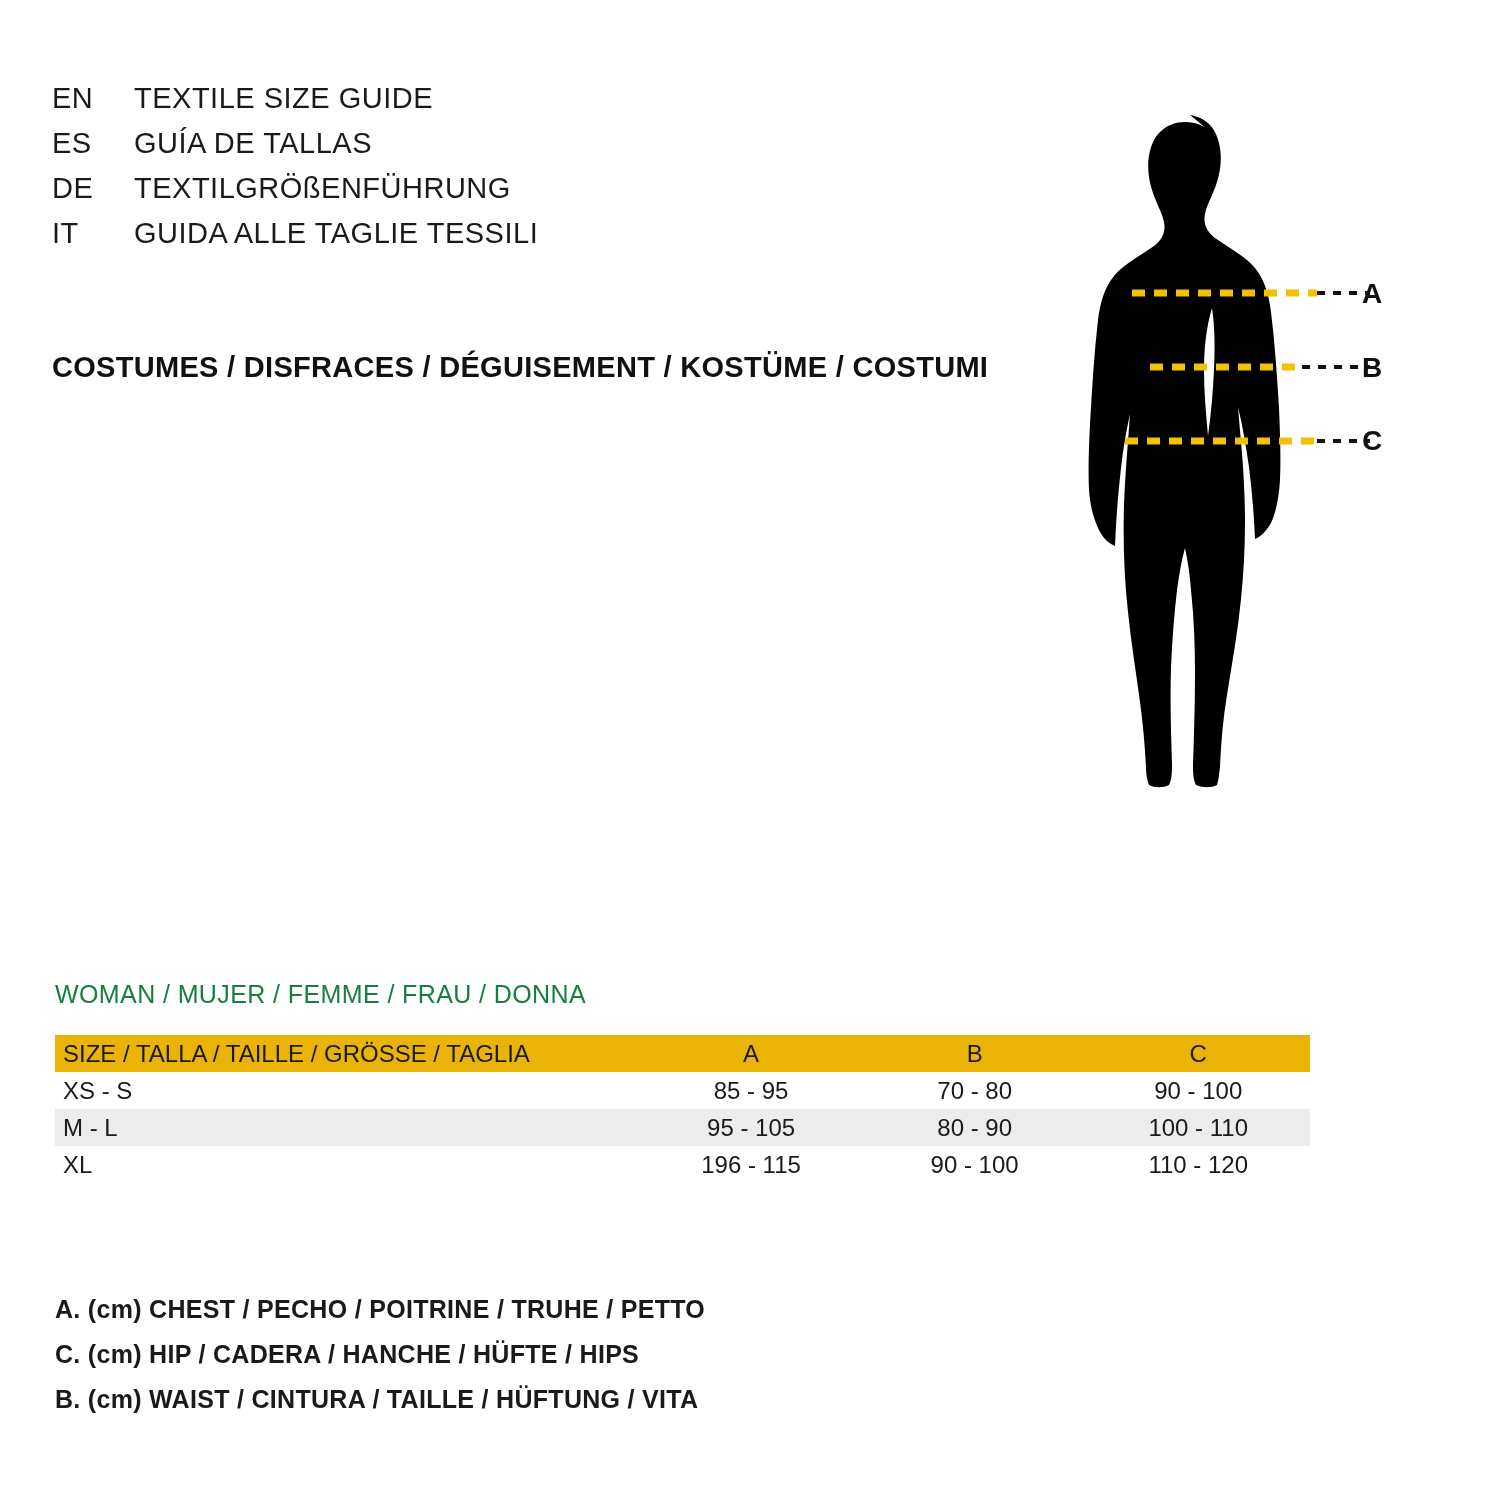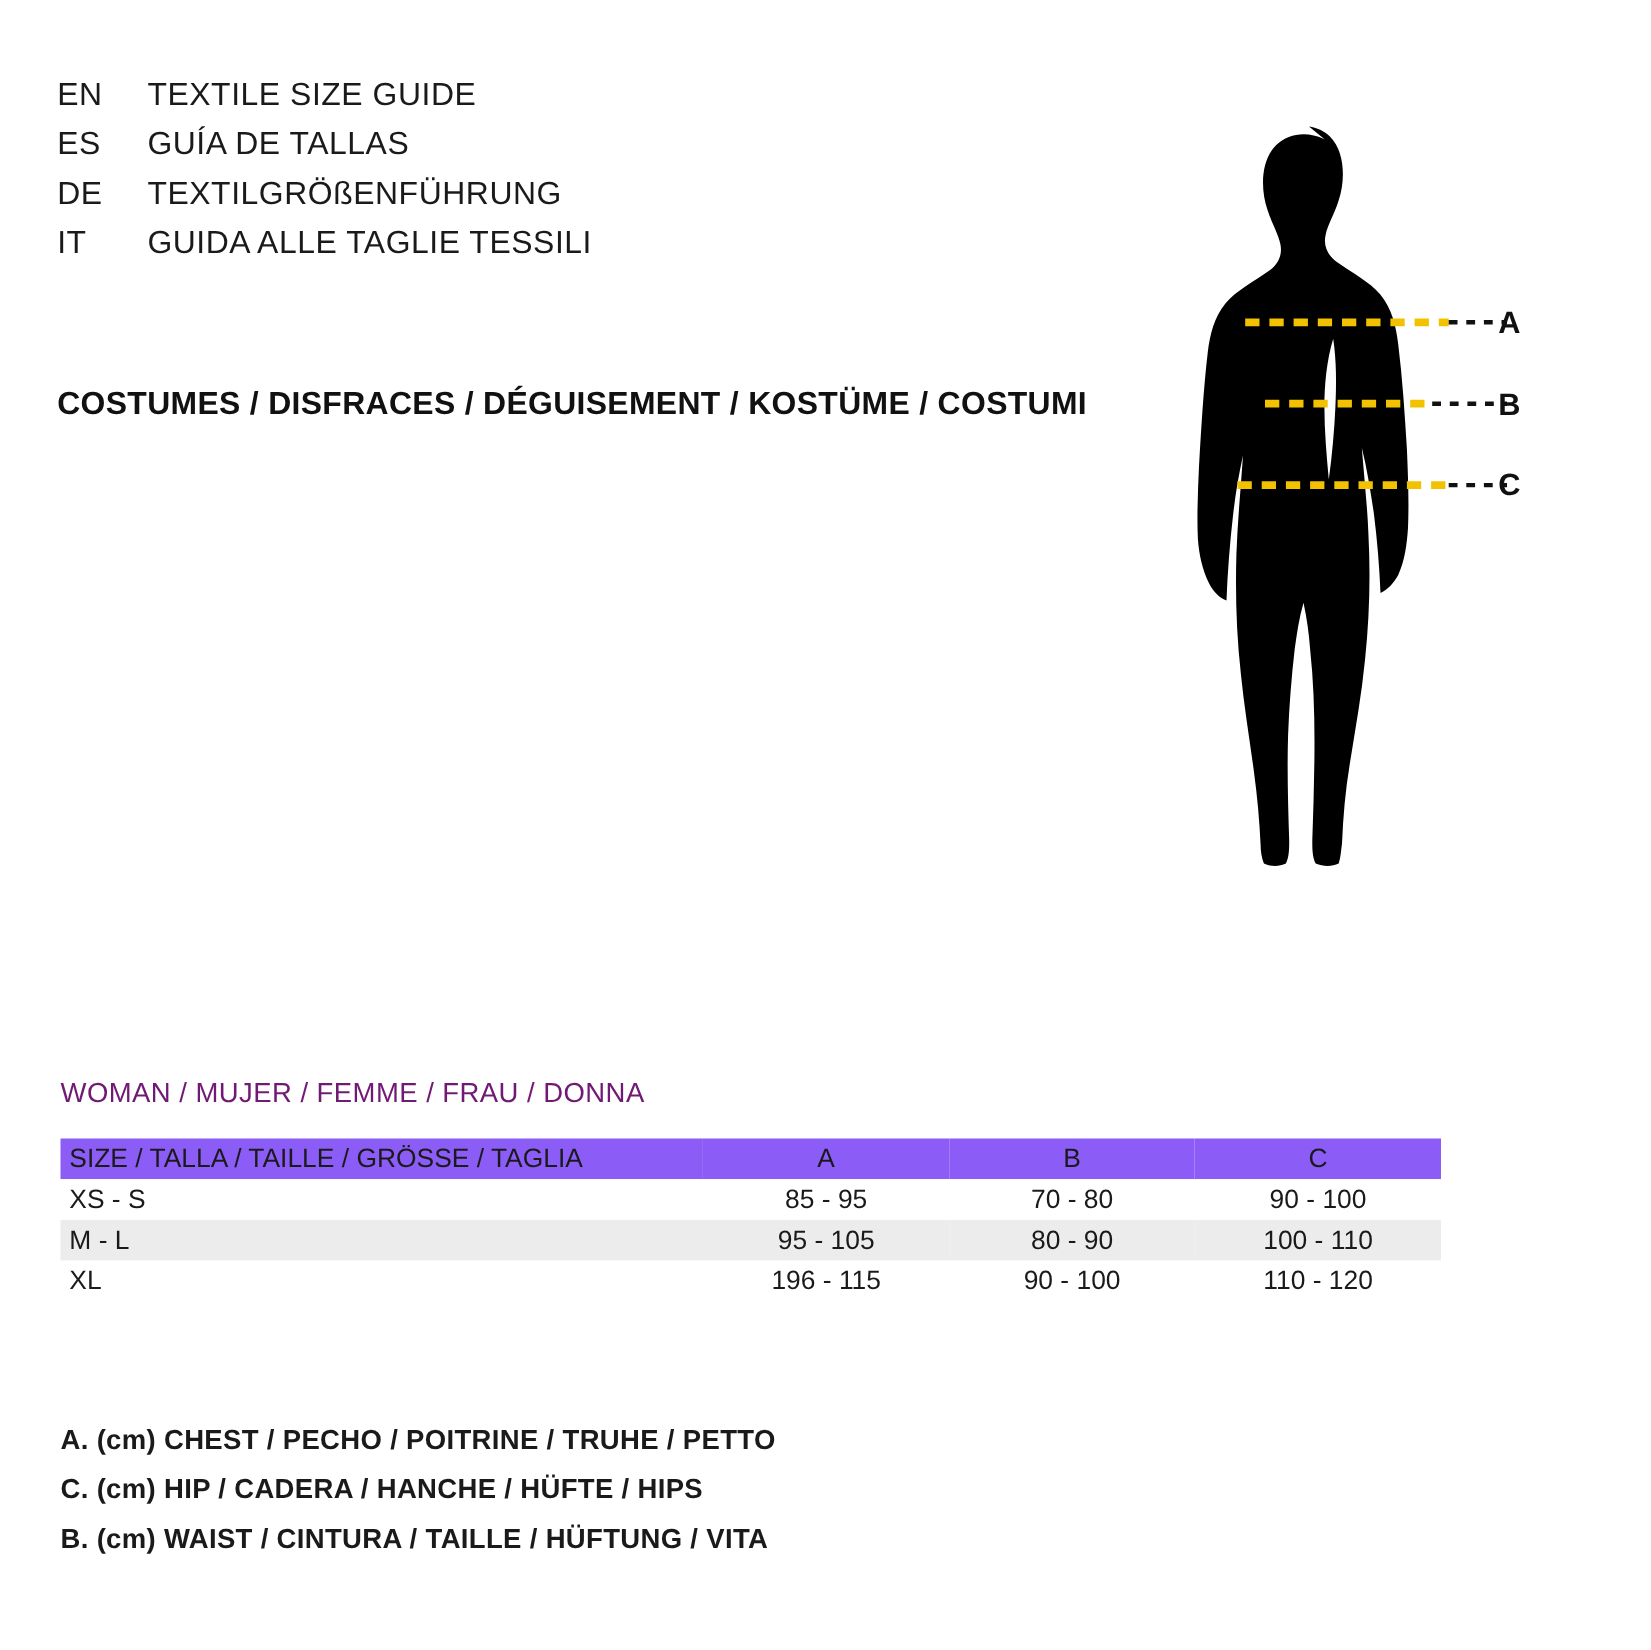--- a/index.html
+++ b/index.html
@@ -18,21 +18,21 @@
 
   
   .lang-block {
     position: absolute;
     left: 52px;
     top: 70px;
     width: 1000px;
   }
   .lang-row {
     display: flex;
-    align-items: flex-start;
+    align-items: flex-end;
     height: 45px;
   }
   .lang-code {
     width: 82px;
     font-size: 29px;
     letter-spacing: 0.5px;
     color: #1a1a1a;
   }
   .lang-text {
     font-size: 29px;
@@ -73,21 +73,21 @@
   .m-b { left: 322px; top: 292px; }
   .m-c { left: 322px; top: 365px; }
 
   
   .table-title {
     position: absolute;
     left: 55px;
     top: 980px;
     font-size: 25px;
     letter-spacing: 0.4px;
-    color: #701a75;
+    color: #15803d;
   }
   table.size-table {
     position: absolute;
     left: 55px;
     top: 1035px;
     width: 1255px;
     border-collapse: collapse;
     font-size: 24px;
     color: #1a1a1a;
   }
@@ -99,21 +99,21 @@
     text-align: center;
     vertical-align: middle;
   }
   table.size-table th.first,
   table.size-table td.first {
     text-align: left;
     padding-left: 8px;
     width: 580px;
   }
   table.size-table thead tr {
-    background: #8b5cf6;
+    background: #eab308;
   }
   table.size-table tbody tr:nth-child(odd) {
     background: #ffffff;
   }
   table.size-table tbody tr:nth-child(even) {
     background: #ececec;
   }
   table.size-table col.c-meas { width: 225px; }
 
   

